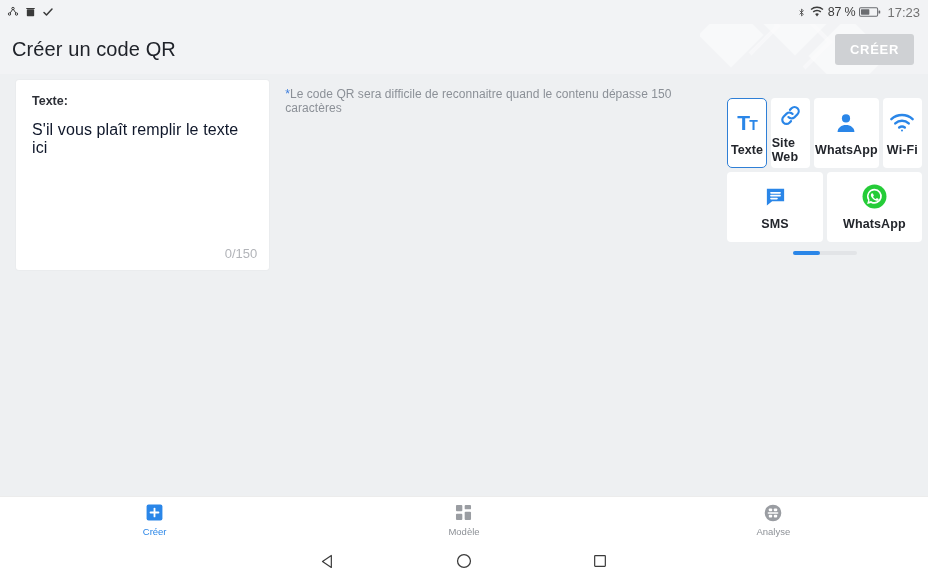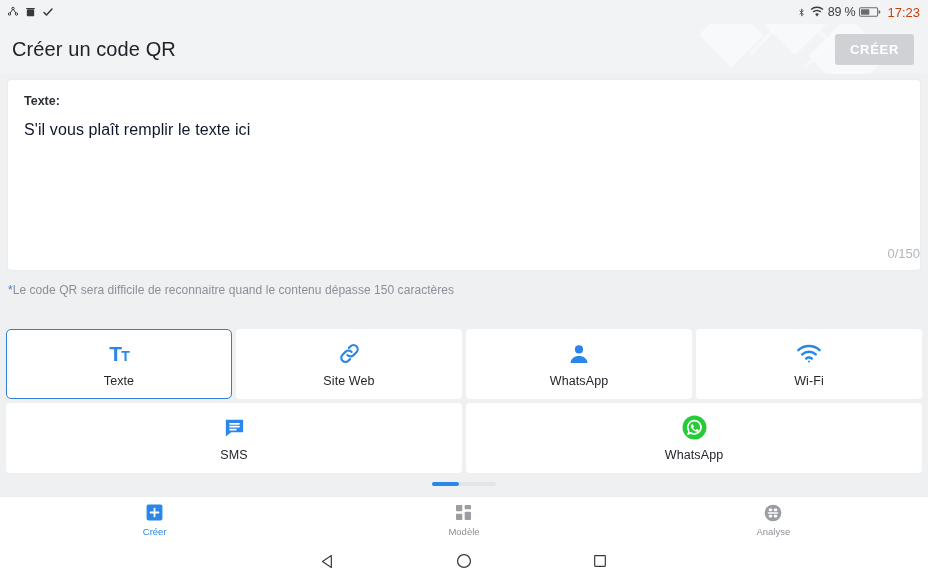--- a/index.html
+++ b/index.html
@@ -14,64 +14,64 @@
   
   .statusbar{
     height:24px; flex:0 0 24px; background:#f2f3f5;
     display:flex; align-items:center; justify-content:space-between;
     padding:0 8px 0 7px; color:#3a3a3a;
   }
   .sb-left{ display:flex; align-items:center; gap:6px; }
   .sb-right{ display:flex; align-items:center; gap:4px; font-size:12px; color:#3c3c3c; }
   .sb-ico{ display:inline-flex; align-items:center; }
   .sb-batt-pct{ font-size:12.5px; letter-spacing:-.2px; }
-  .sb-time{ font-size:13px; color:#c2410c; margin-left:2px; }
+  .sb-time{ font-size:13px; color:#737373; margin-left:2px; }
 
   
   .header{
     position:relative; flex:0 0 50px; height:50px; background:#f2f3f5;
     display:flex; align-items:center; justify-content:space-between;
     padding:0 14px 0 12px; overflow:hidden;gap:32px;
   }
   .watermark{ position:absolute; right:18px; top:-26px; width:210px; height:96px; pointer-events:none; opacity:.85; }
   .app-title{ font-size:20px; color:#20232a; font-weight:400; letter-spacing:.1px; z-index:2; }
   .create-btn{
     z-index:2; background:#cfd1d4; color:#ffffff; border:none;
     font-size:13px; font-weight:700; letter-spacing:.7px;
     padding:8px 15px; border-radius:3px;
   }
 
   
-  .content{ flex:1 1 auto; display:flex; flex-direction:column; }
+  .content{ flex:1 1 auto; display:flex; flex-direction:row;padding-left:8px; }
   .text-card{
     margin:6px 8px 0 8px; background:#ffffff; border-radius:3px;
     height:190px; position:relative; padding:14px 16px 0 16px;
     box-shadow:0 0 0 1px rgba(0,0,0,.015);
   }
   .field-label{ font-size:12.5px; font-weight:700; color:#2c2f36; }
   .field-placeholder{
     margin-top:13px; font-size:16px; color:#0f172a; font-weight:400; letter-spacing:.1px;
   }
-  .char-count{ position:absolute; right:0; bottom:9px; font-size:13px; color:#b2b4b9;margin-left:12px; }
+  .char-count{ position:absolute; right:12px; bottom:9px; font-size:13px; color:#b2b4b9;margin-left:12px; }
   .hint{
     margin:13px 0 8px 8px; font-size:12px; color:#8b9097; letter-spacing:.05px;
   }
   .hint .star{ color:#3d7ddd; }
 
   
   .tiles{ margin-top:24px; padding:0 6px; }
   .tile-row{ display:flex; gap:4px; margin-bottom:4px;border-radius:13px; }
   .tile{
     flex:1 1 0; background:#ffffff; height:70px; border-radius:4px;
     display:flex; flex-direction:column; align-items:center; justify-content:center;
     gap:7px; border:1px solid transparent;
   }
   .tile.selected{ border:1.5px solid #2f7fd6; border-radius:5px; }
   .tile-icon{ height:26px; display:flex; align-items:center; justify-content:center; }
-  .tile-label{ font-size:12.5px; font-weight:400; color:#23262c; letter-spacing:.1px; }
+  .tile-label{ font-size:12.5px; font-weight:700; color:#23262c; letter-spacing:.1px; }
   .tt-icon{ font-size:21px; font-weight:700; color:#2a86e8; line-height:1; letter-spacing:-1px; }
   .tt-icon small{ font-size:14px; }
 
   
   .pager{ display:flex; justify-content:center; align-items:center; margin-top:6px; height:10px; }
   .pager-track{ position:relative; width:64px; height:4px; background:#e2e4e7; border-radius:2px; }
   .pager-thumb{ position:absolute; left:0; top:0; width:27px; height:4px; background:#2a86e8; border-radius:2px; }
 
   
   .bottomnav{
@@ -124,21 +124,21 @@
           <polyline points="7,7 17,17 12,21 12,3 17,7 7,17"></polyline>
         </svg>
       </span>
       <span class="sb-ico">
         <svg width="14" height="12" viewBox="0 0 24 20" fill="#3c3c3c">
           <path d="M12 17.5l3.2-4.1a5.1 5.1 0 0 0-6.4 0z"></path>
           <path d="M12 8.6c2.2 0 4.2.8 5.7 2.2l1.6-2A11 11 0 0 0 12 6a11 11 0 0 0-7.3 2.8l1.6 2A8.4 8.4 0 0 1 12 8.6z"></path>
           <path d="M12 3.2c3.6 0 6.9 1.3 9.4 3.5l1.6-2A16.3 16.3 0 0 0 12 .6 16.3 16.3 0 0 0 1 4.7l1.6 2A14 14 0 0 1 12 3.2z"></path>
         </svg>
       </span>
-      <span class="sb-batt-pct">89 %</span>
+      <span class="sb-batt-pct">87 %</span>
       <span class="sb-ico">
         <svg width="22" height="12" viewBox="0 0 34 16">
           <rect x="0.8" y="1.5" width="28" height="13" rx="2" fill="none" stroke="#6a6c70" stroke-width="1.6"></rect>
           <rect x="3" y="3.8" width="13" height="8.4" rx="1" fill="#6a6c70"></rect>
           <rect x="30.2" y="5.5" width="2.6" height="5" rx="1" fill="#6a6c70"></rect>
         </svg>
       </span>
       <span class="sb-time">17:23</span>
     </div>
   </div>

